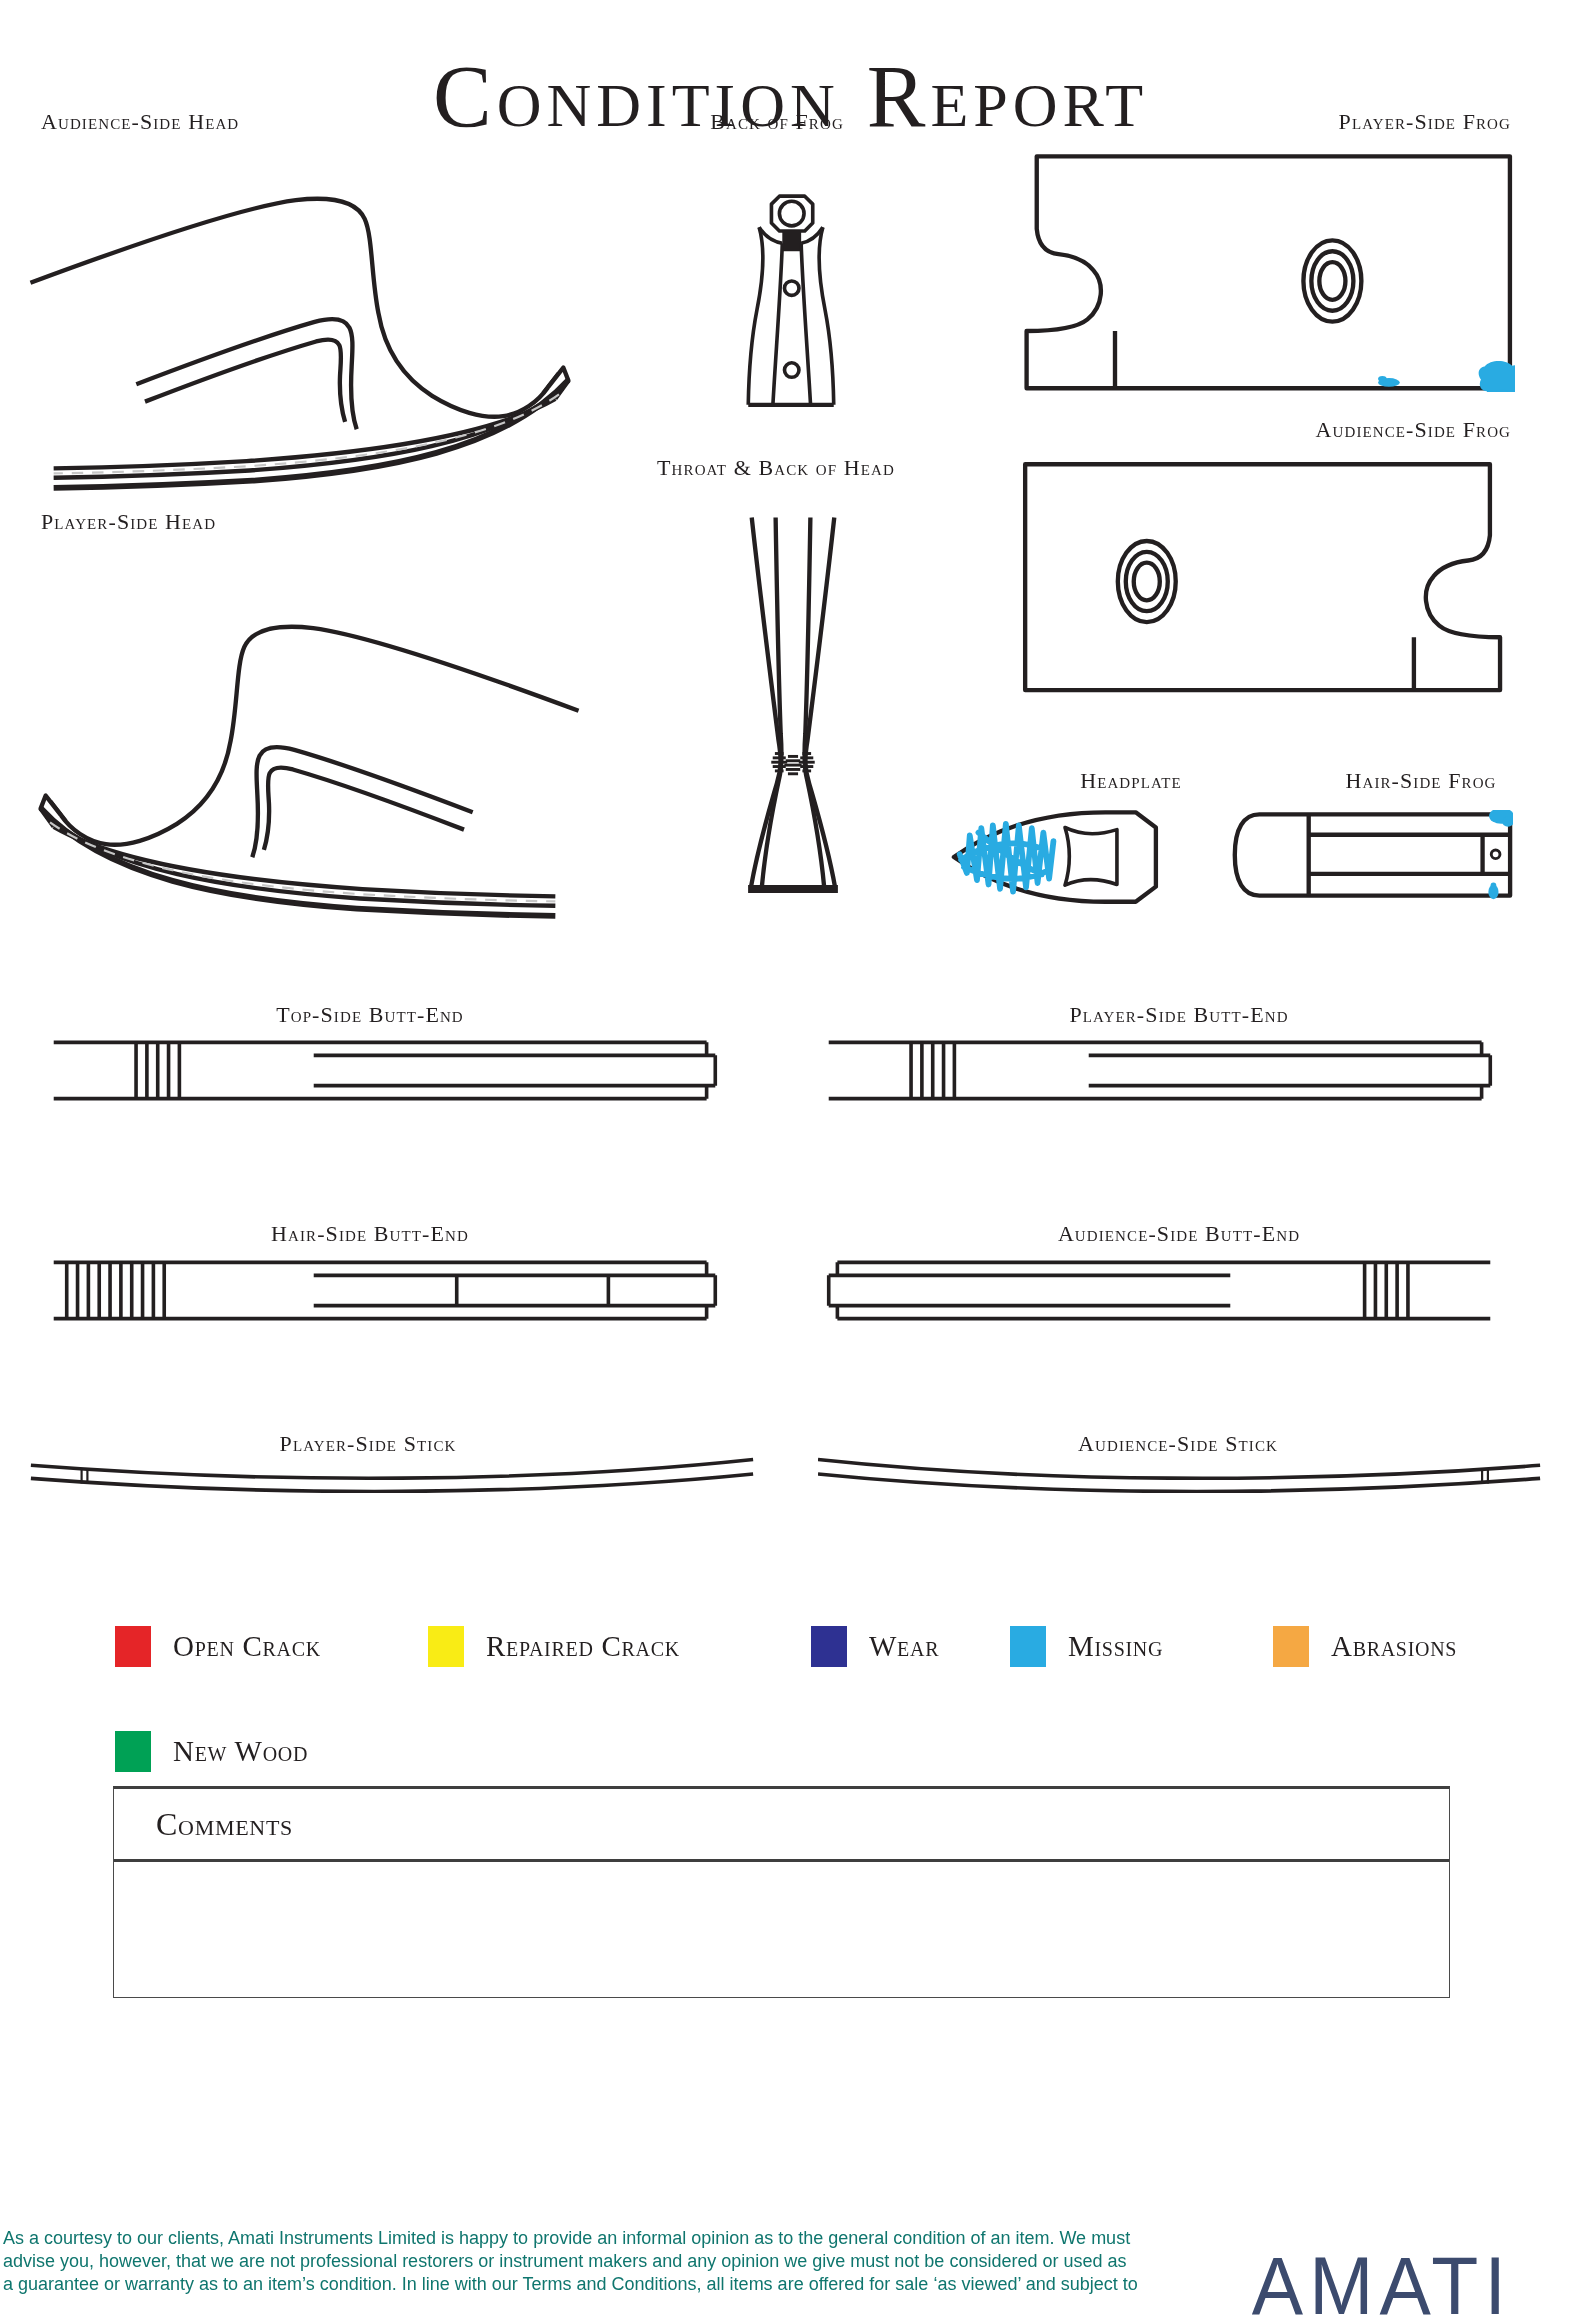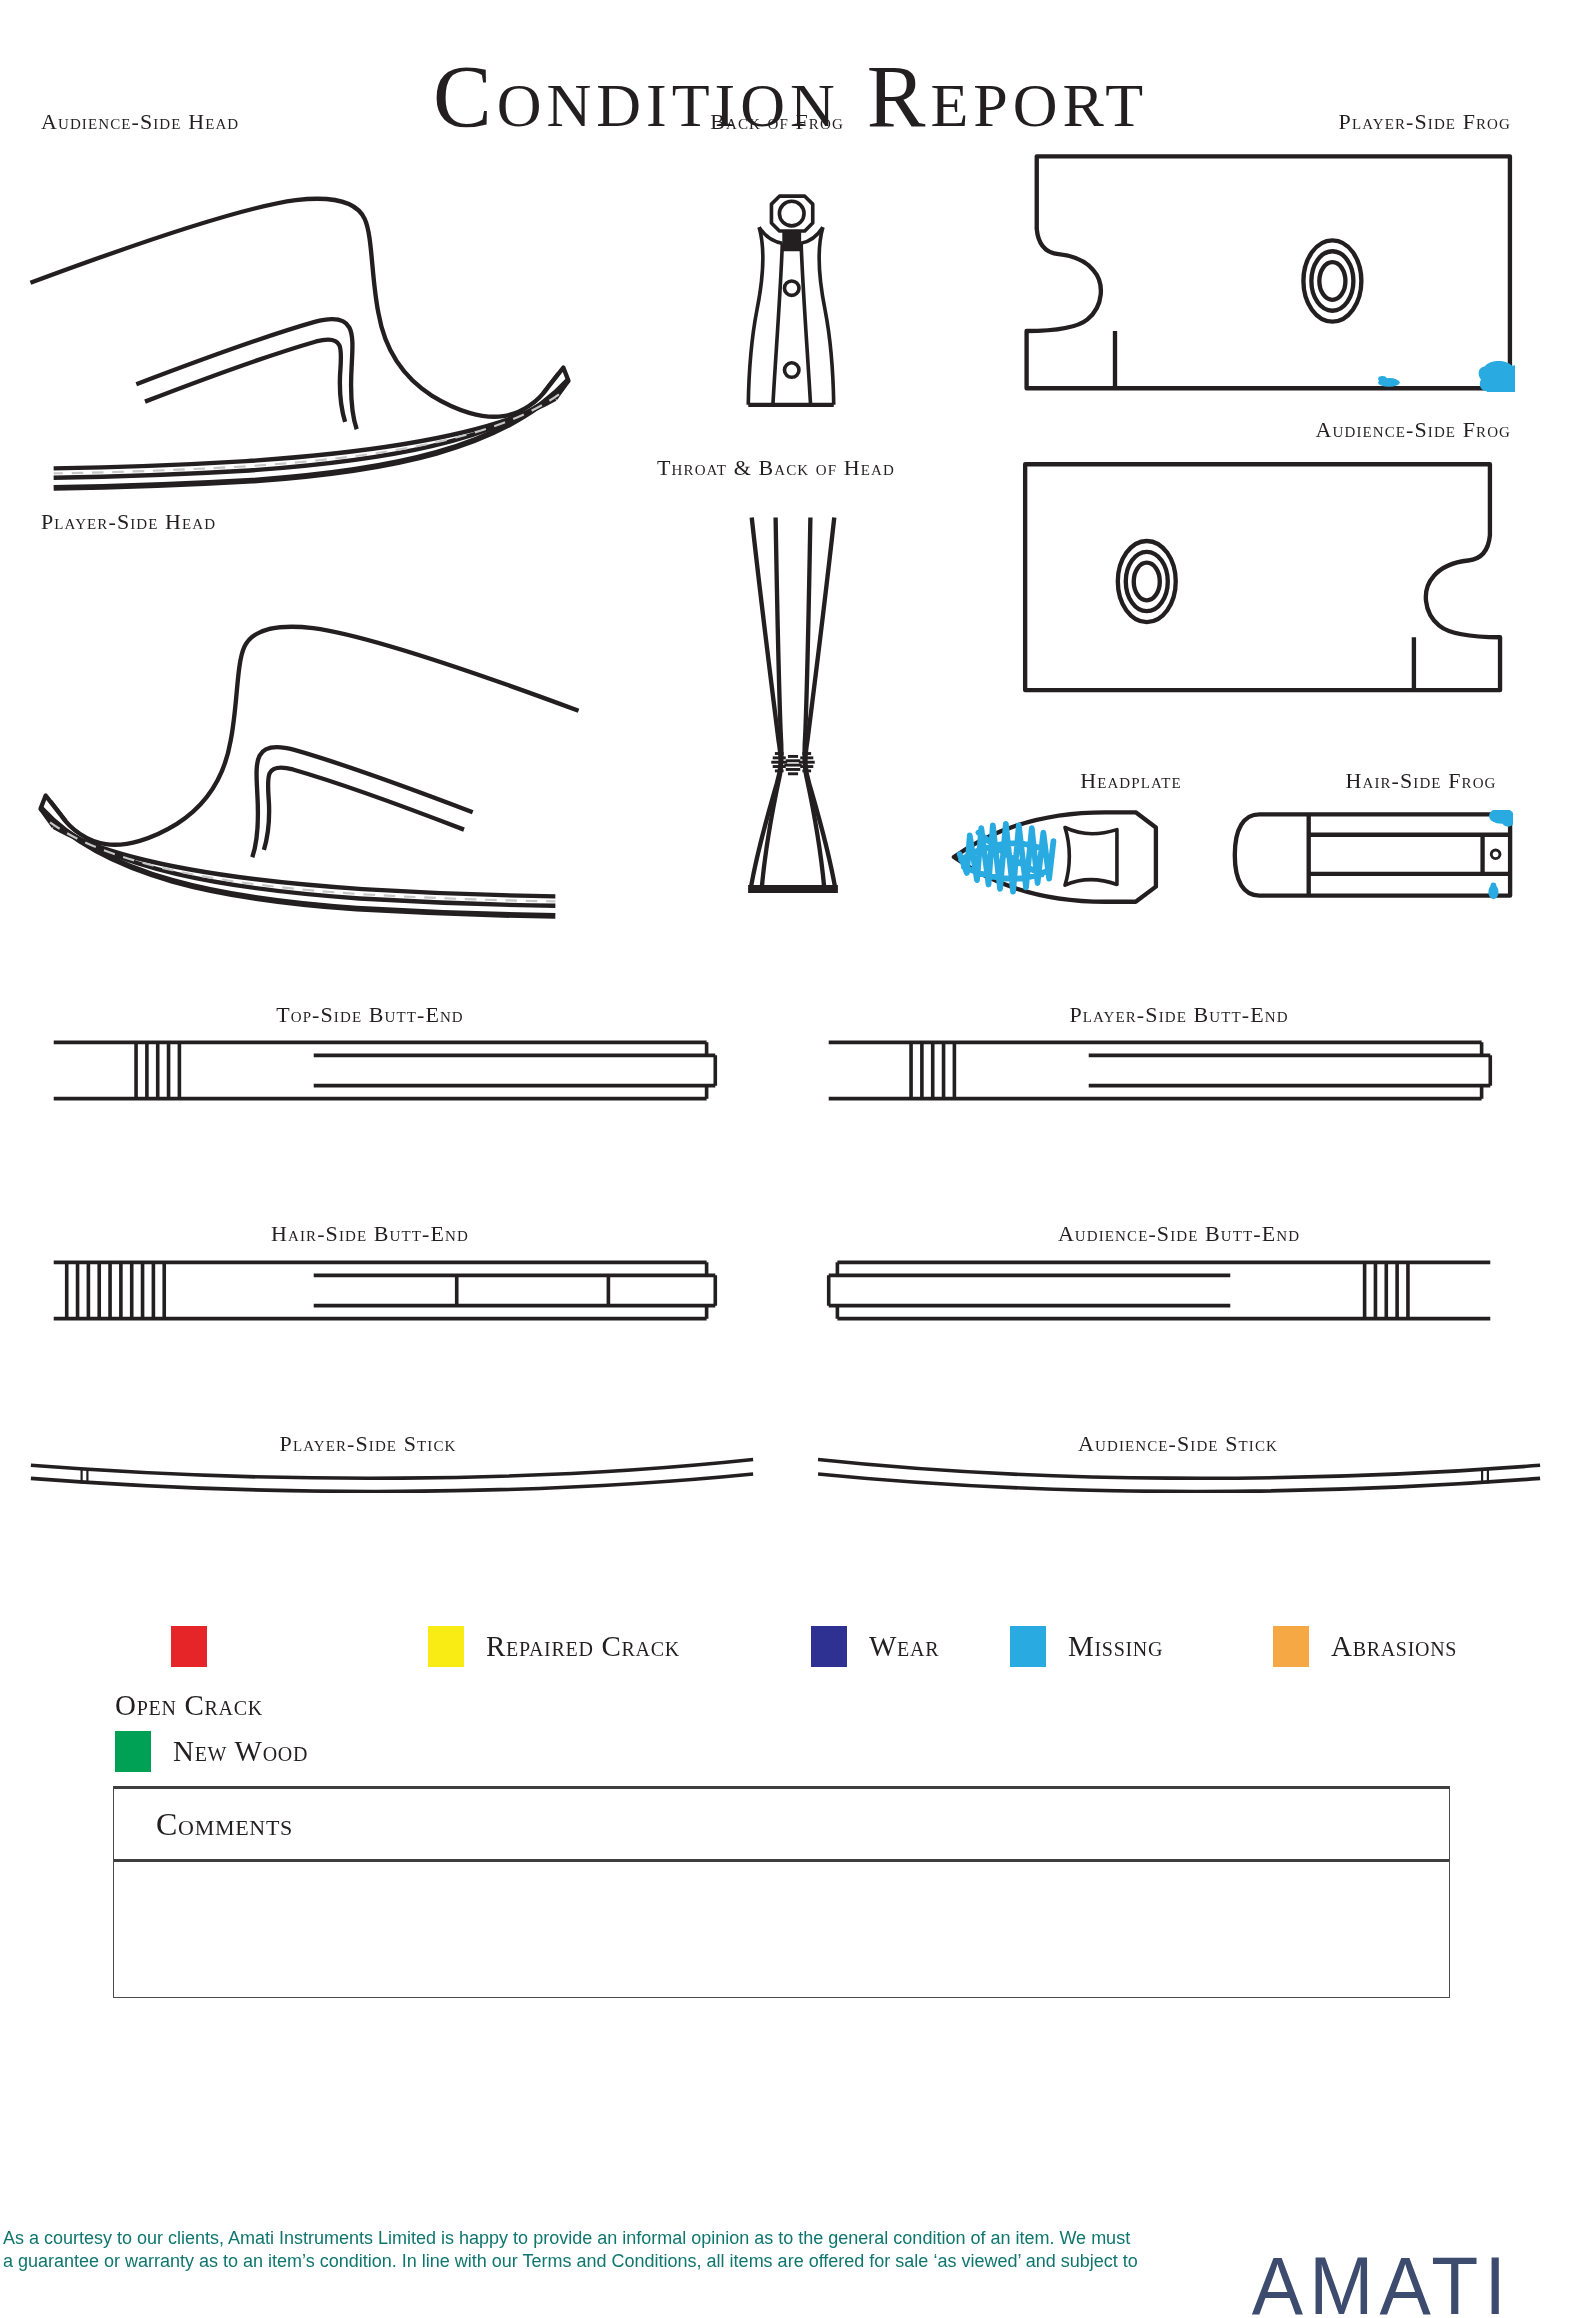--- a/index.html
+++ b/index.html
@@ -228,21 +228,21 @@
   </div>
 
   <div class="drawing" style="left:818px;top:1455px;width:725px;height:38px;">
     <svg viewBox="0 0 1000 52">
       <path class="ink thin" d="M 0,6 C 300,38 660,40 996,14"></path>
       <path class="ink thin" d="M 0,26 C 300,56 660,58 996,32"></path>
       <path class="ink" style="stroke-width:3" d="M 916,19 V 39 M 924,19 V 39"></path>
     </svg>
   </div>
 
-  <div class="legend-item" style="left:115px;top:1626px;flex-direction:column;">
+  <div class="legend-item" style="left:115px;top:1626px;">
     <div class="swatch" style="background: rgb(229, 37, 40);"></div>
     <div class="legend-label">Open Crack</div>
   </div>
   <div class="legend-item" style="left:428px;top:1626px;">
     <div class="swatch" style="background: rgb(249, 236, 21);"></div>
     <div class="legend-label">Repaired Crack</div>
   </div>
   <div class="legend-item" style="left:783px;top:1626px;margin-left:28px;">
     <div class="swatch" style="background: rgb(46, 49, 146);"></div>
     <div class="legend-label">Wear</div>
@@ -262,19 +262,20 @@
 
   <div class="comments-box">
     <div class="comments-header">
       <span class="comments-title">Comments</span>
     </div>
     <div class="comments-body"></div>
   </div>
 
   <div class="footer">
     <div>As a courtesy to our clients, Amati Instruments Limited is happy to provide an informal opinion as to the general condition of an item. We must</div>
+    <div>advise you, however, that we are not professional restorers or instrument makers and any opinion we give must not be considered or used as</div>
     <div>a guarantee or warranty as to an item’s condition. In line with our Terms and Conditions, all items are offered for sale ‘as viewed’ and subject to</div>
   </div>
 
   <div class="logo">AMATI</div>
 
 </div>
 
 
 </body></html>

